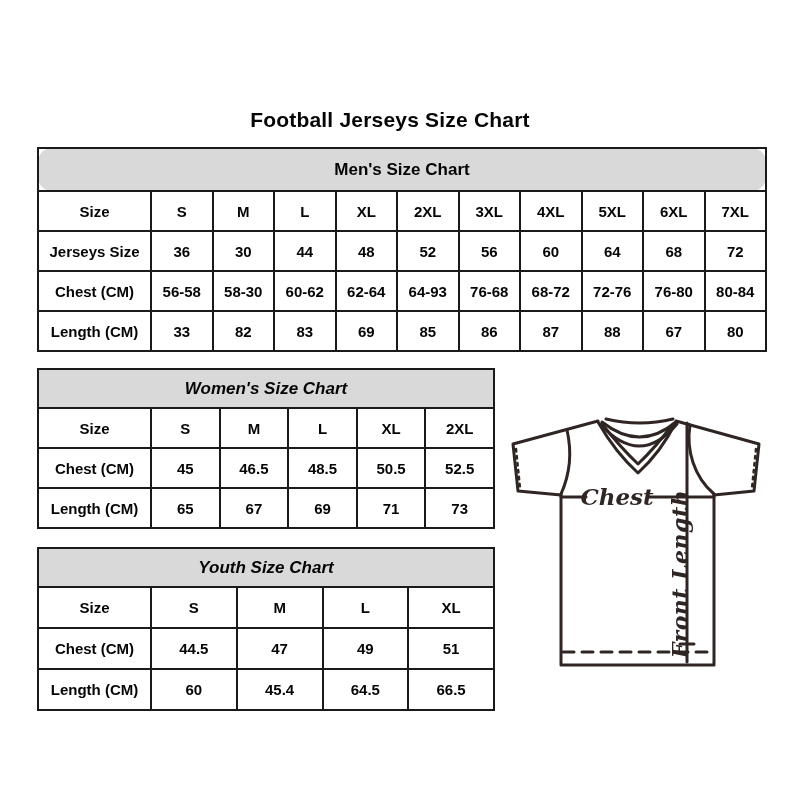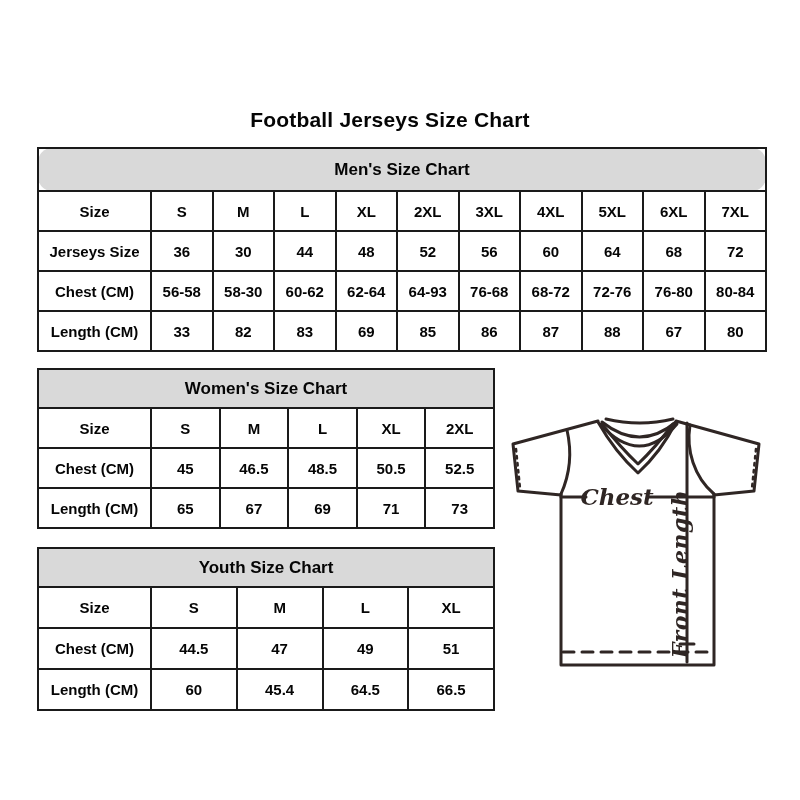--- a/index.html
+++ b/index.html
@@ -14,26 +14,26 @@
         font-weight:bold;color:#050505;padding:0;overflow:hidden;white-space:nowrap;}
   .tbl-title{background:#d9d9d9;font-size:17px;}
   td{font-size:15px;}
 
   .men{left:37px;top:147px;width:730px;height:199px;}
   .men .tbl-title{height:41px;border-radius:14px;}
   .men td{height:38px;}
   .men col.c-first{width:113px;}
 
   .women{left:37px;top:368px;width:458px;height:157px;}
-  .women .tbl-title{height:37px;}
+  .women .tbl-title{height:37px;font-style:italic;}
   .women td{height:38px;}
   .women col.c-first{width:113px;}
 
   .youth{left:37px;top:547px;width:458px;height:158px;}
-  .youth .tbl-title{height:37px;}
+  .youth .tbl-title{height:37px;font-style:italic;}
   .youth td{height:39px;}
   .youth col.c-first{width:113px;}
 
   svg.jersey{position:absolute;left:0;top:0;width:800px;height:800px;pointer-events:none;}
   .jtext{font-family:"DejaVu Serif","Liberation Serif",serif;font-style:italic;
          font-weight:bold;fill:#2f2624;}
   .jtext-c{font-size:23px;}
   .jtext-v{font-size:22px;letter-spacing:0.5px;}
 </style>
 </head>

